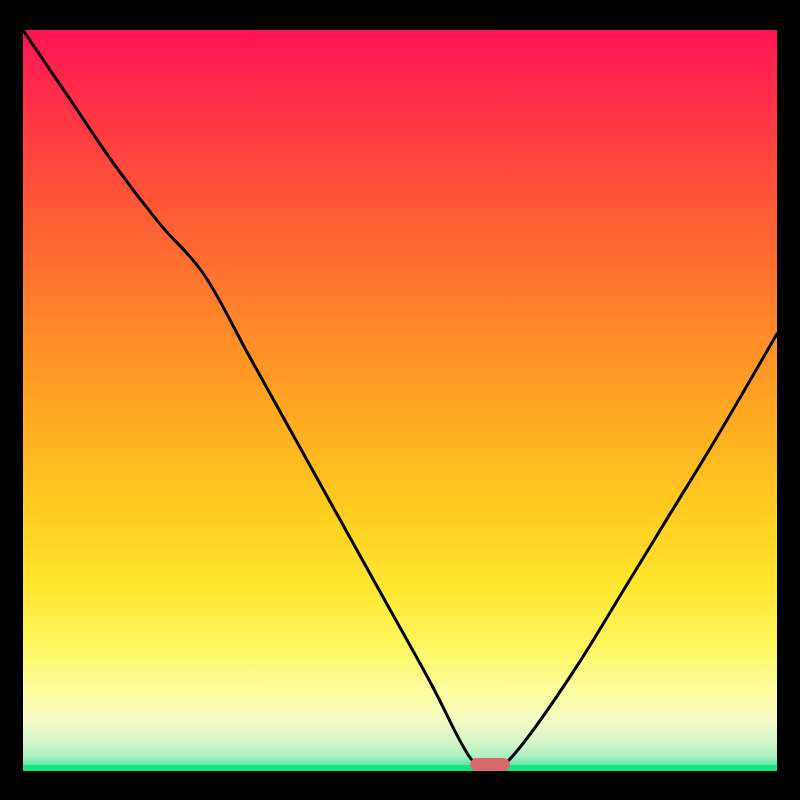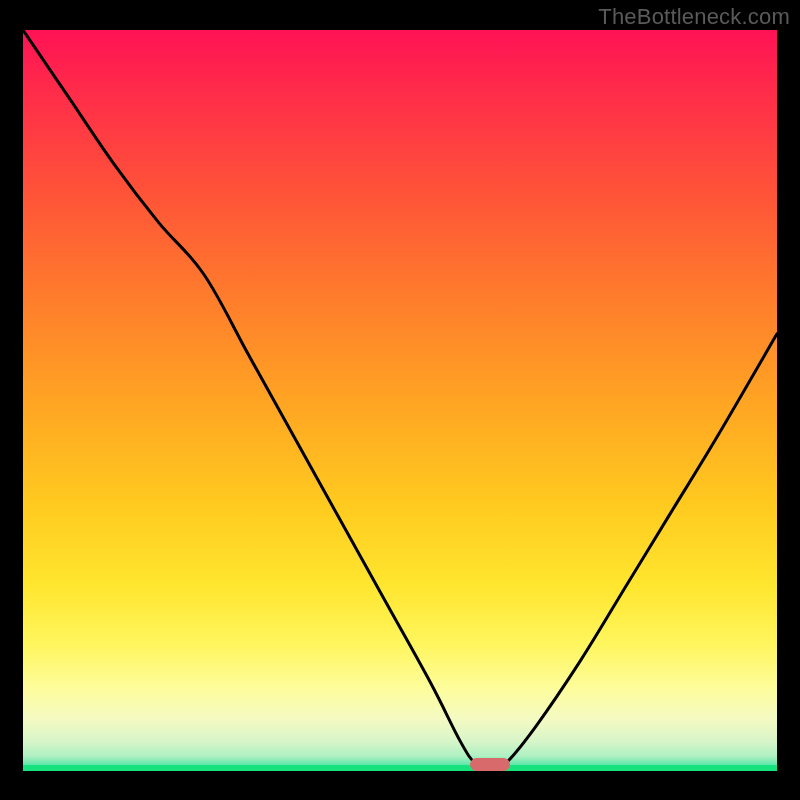--- a/index.html
+++ b/index.html
@@ -77,21 +77,20 @@
     border-radius: 7px;
     background: #d96a6c;
     transform: translate(-50%, 0);
     bottom: 0px;
   }
 </style>
 </head>
 <body>
 
 <div class="frame">
-  <div class="watermark">TheBottleneck.com</div>
 
   <div class="plot-area">
     <div class="gradient"></div>
     <div class="green-strip"></div>
 
     <svg class="curve" viewBox="0 0 754 741" preserveAspectRatio="none">
       <path id="curve-path" fill="none" stroke="#000" stroke-width="3" stroke-linecap="round" stroke-linejoin="round" d="M 0,0 C 8.143199999999998,12.004199999999988 28.953599999999998,42.681599999999946 45.239999999999995,66.68999999999994 C 61.526399999999995,90.69839999999994 74.19359999999999,110.7054 90.47999999999999,133.38 C 106.76639999999999,156.0546 119.4336,172.65299999999996 135.72,192.65999999999997 C 152.00639999999999,212.66699999999997 164.6736,220.52159999999998 180.95999999999998,244.52999999999997 C 197.24639999999997,268.53839999999997 209.91359999999997,296.6964 226.2,326.03999999999996 C 242.4864,355.38359999999994 255.15359999999998,378.20640000000003 271.44,407.55 C 287.7264,436.8936 300.3936,459.71639999999996 316.68,489.05999999999995 C 332.9664,518.4036 345.63359999999994,541.2263999999999 361.91999999999996,570.5699999999999 C 378.2064,599.9136 393.588,626.7378 407.16,652.08 C 420.732,677.4222000000001 429.1768,696.6882 437.32,711.36 C 445.4632,726.0318 446.97119999999995,728.2548 452.4,733.59 C 457.8288,738.9252 462.0512,741 467.48,741 C 472.90880000000004,741 474.4168,741.5928 482.56,733.59 C 490.7032,725.5872 499.148,715.2131999999999 512.72,696.54 C 526.292,677.8668 541.6736000000001,655.1922 557.96,629.85 C 574.2464,604.5078000000001 586.9136000000001,582.426 603.2,555.75 C 619.4864,529.074 632.1536,508.326 648.4399999999999,481.65000000000003 C 664.7263999999999,454.97400000000005 674.6792,439.5612 693.6800000000001,407.55 C 712.6808000000001,375.53880000000004 743.1424000000001,322.4832 754,303.81"></path>
     </svg>
 
     <div class="marker" id="min-marker" style="left: 467.48px; background: rgb(217, 106, 108);"></div>

